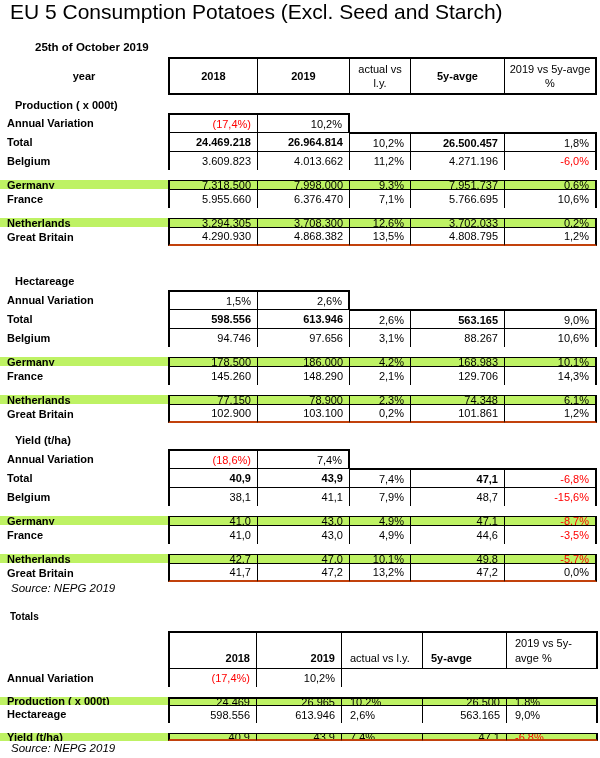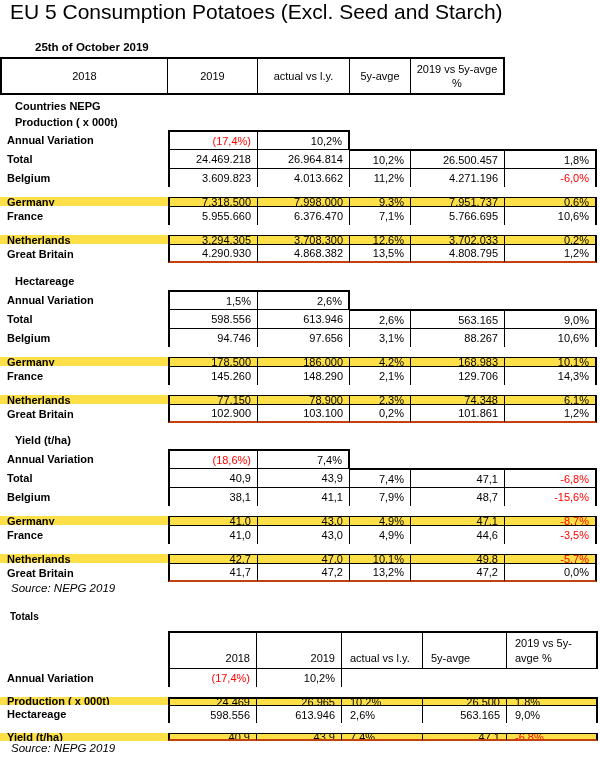--- a/index.html
+++ b/index.html
@@ -23,43 +23,43 @@
   .l  { display:flex; align-items:center; padding-left:7px; font-weight:bold; overflow:hidden; }
   .c  { display:flex; align-items:center; justify-content:flex-end; padding-right:6px;
         border-right:1px solid #000; overflow:hidden; }
   .f  { border-left:2px solid #000;text-align:center; }
   .e  { border-right:2px solid #000; }
   .t1 { border-top:1px solid #000; }
   .t2 { border-top:2px solid #000; }
   .b2 { border-bottom:2px solid #c2410c; }
   .hb1{ border-bottom:1px solid #000; }
   .hb2{ border-bottom:2px solid #000; }
-  .h  { background:#fde047;margin-top:10px; }
+  .h  { background:#bef264;margin-top:10px; }
   .rd { color:#ff0000; }
-  .bd { font-weight:normal; }
+  .bd { font-weight:bold; }
   .ctr{ justify-content:center; text-align:center; padding:0 4px; line-height:1.3; }
   .al { justify-content:flex-start; padding-left:8px; }
   .thead { align-items:flex-end; padding-bottom:3px; line-height:1.3; }
 </style>
 </head>
 <body>
 
 <div class="title">EU 5 Consumption Potatoes (Excl. Seed and Starch)</div>
 <div class="date">25th of October 2019</div>
 
 <div class="abs row hrow" style="top:57px">
+  <div class="l" style="justify-content:center;padding-left:0">year</div>
   <div class="c ctr t2 hb2 f bd">2018</div>
   <div class="c ctr t2 hb2 bd">2019</div>
   <div class="c ctr t2 hb2">actual vs l.y.</div>
   <div class="c ctr t2 hb2 bd">5y-avge</div>
   <div class="c ctr t2 hb2 e">2019 vs 5y-avge %</div>
 </div>
 
 <div class="abs" style="top:97px">
-  <div class="sh" style="height:17px">Countries NEPG</div>
   <div class="sh" style="height:16px">Production ( x 000t)</div>
   <div class="row">
     <div class="l">Annual Variation</div>
     <div class="c f t2 rd">(17,4%)</div>
     <div class="c e t2">10,2%</div>
     <div></div>
       <div></div>
       <div></div>
   </div>
   <div class="row">

